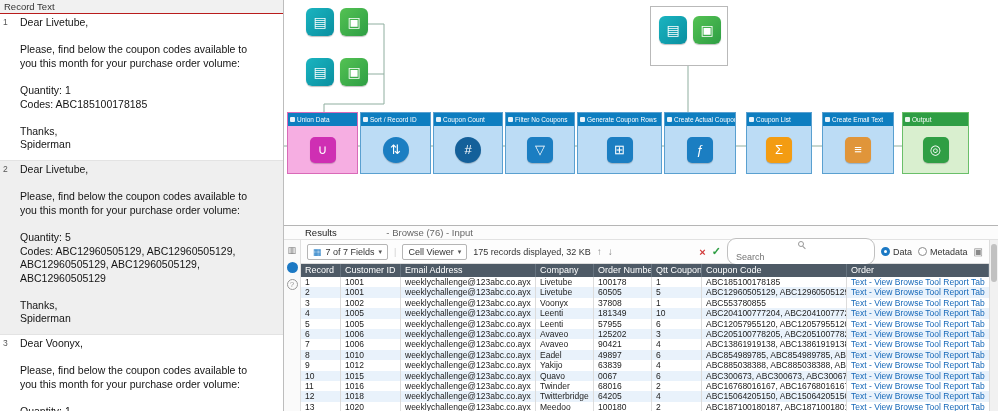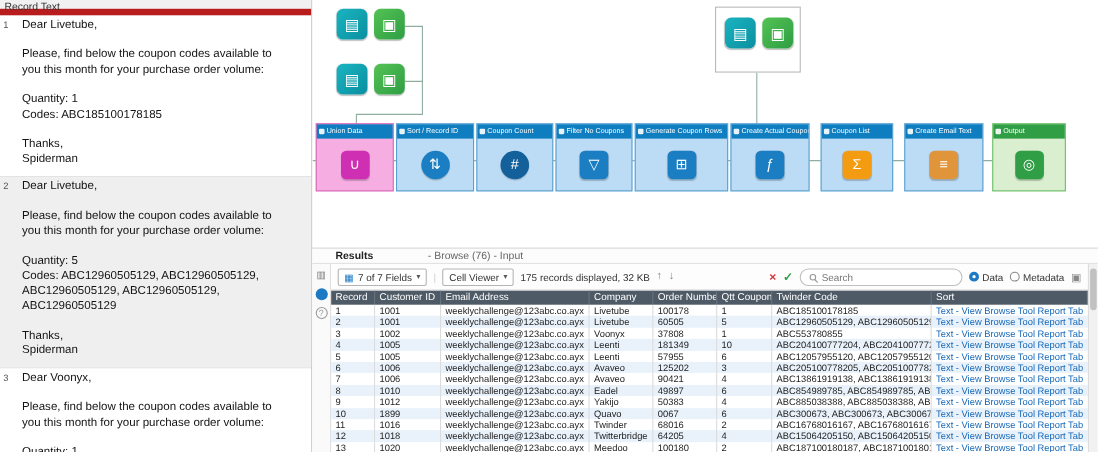--- a/index.html
+++ b/index.html
@@ -5,21 +5,21 @@
   * { box-sizing: border-box; margin: 0; padding: 0; }
   body {
     width: 998px; height: 411px; overflow: hidden;
     font-family: "Liberation Sans", sans-serif;
     background: #fff; color: #222;
   }
   .app { display: flex; width: 998px; height: 411px; }
 
   
   .left-panel { width: 284px; border-right: 1px solid #bdbdbd; display: flex; flex-direction: column; background: #fff; overflow: hidden; }
-  .lp-header { flex: none; height: 14px; line-height: 14px; font-size: 9.5px; color: #333; background: #f1f1f1; border-bottom: 6px solid #b91c1c; padding-left: 4px; }
+  .lp-header { flex: none; height: 14px; line-height: 14px; font-size: 9.5px; color: #333; background: #f1f1f1; border-bottom: 1px solid #b91c1c; padding-left: 4px; }
   .lp-records { flex: 1; overflow: hidden; }
   .record { display: flex; border-bottom: 1px solid #e3e3e3; background: #fff; }
   .record.alt { background: #efefef; }
   .rec-num { flex: none; width: 17px; font-size: 8.5px; color: #555; padding: 3px 0 0 3px; }
   .rec-text { font-size: 10.5px; line-height: 13.6px; color: #141414; white-space: pre-line; padding: 2px 4px 8px 3px; }
 
   
   .right { flex: 1; display: flex; flex-direction: column; min-width: 0; }
 
   
@@ -43,38 +43,38 @@
   .i-orange  { background: #f39c12; }
   .i-tan     { background: #e0953a; }
   .i-green   { background: #2f9e44; }
   .c-union { background: #f6aee2; border-color: #d96ab8; }
   .c-out   { background: #d9efcf; border-color: #6abf69; }
   .c-out .c-head { background: #2f9e44; }
 
   
   .results { flex: 1; border-top: 1px solid #b5b5b5; display: flex; flex-direction: column; min-height: 0; background: #fff; }
   .results-title { flex: none; height: 14px; line-height: 14px; font-size: 9.5px; padding-left: 6px; border-bottom: 1px solid #e2e2e2; background: #fcfcfc; }
-  .rt-bold { font-weight: bold; color: #222; padding-left: 15px; }
+  .rt-bold { font-weight: normal; color: #222; padding-left: 15px; }
   .rt-rest { color: #666; margin-left: 47px; }
   .results-body { flex: 1; display: flex; min-height: 0; }
   .r-strip { flex: none; width: 17px; border-right: 1px solid #e0e0e0; background: #fafafa; display: flex; flex-direction: column; align-items: center; padding-top: 5px; gap: 6px; }
   .strip-ico { width: 11px; height: 11px; font-size: 9px; line-height: 11px; text-align: center; color: #777; }
   .strip-dot { width: 11px; height: 11px; border-radius: 50%; background: #1c79c4; }
   .strip-q { width: 11px; height: 11px; border-radius: 50%; border: 1px solid #999; color: #999; font-size: 8px; line-height: 9px; text-align: center; }
   .r-main { flex: 1; display: flex; flex-direction: column; min-width: 0; }
   .r-toolbar { flex: none; height: 24px; display: flex; align-items: center; gap: 6px; padding: 0 6px; border-bottom: 1px solid #ddd; background: #fdfdfd; font-size: 9px; color: #333; white-space: nowrap; }
   .dropdown { display: flex; align-items: center; gap: 4px; border: 1px solid #b5b5b5; border-radius: 2px; background: #fff; padding: 2px 5px; }
   .grid-ico { color: #1c79c4; font-size: 9px; }
   .caret { font-size: 7px; color: #555; }
   .sep { color: #d0d0d0; }
   .arrow-btn { color: #888; font-size: 10px; }
   .x-btn { color: #d23b3b; font-weight: bold; font-size: 11px; }
   .check-btn { color: #2f9e44; font-weight: bold; font-size: 11px; }
   .spacer { flex: 1; }
-  .search-box { display: flex; align-items: center; gap: 5px; border: 1px solid #c0c0c0; border-radius: 9px; background: #fff; padding: 2px 8px; width: 148px; }
+  .search-box { display: flex; align-items: center; gap: 5px; border: 1px solid #c0c0c0; border-radius: 9px; background: #fff; padding: 2px 8px; width: 148px; flex-direction: column; }
   .mag { flex: none; width: 6px; height: 6px; border: 1px solid #999; border-radius: 50%; position: relative; }
   .mag::after { content: ""; position: absolute; width: 4px; height: 1px; background: #999; transform: rotate(45deg); right: -3px; bottom: -2px; }
   .search-box input { border: none; outline: none; font-size: 9px; width: 100%; font-family: inherit; color: #333; background: transparent; }
   .radio { display: flex; align-items: center; gap: 3px; }
   .r-dot { width: 9px; height: 9px; border: 1px solid #8a8a8a; border-radius: 50%; background: #fff; }
   .r-dot.on { border: 3px solid #1c79c4; }
   .panel-ico { color: #888; font-size: 10px; }
 
   
   .r-table { flex: 1; overflow: hidden; font-size: 8.5px; }
@@ -328,22 +328,22 @@
           </div>
 
           <div class="r-table">
             <div class="tr th">
               <div class="td c0">Record</div>
               <div class="td c1">Customer ID</div>
               <div class="td c2">Email Address</div>
               <div class="td c3">Company</div>
               <div class="td c4">Order Number</div>
               <div class="td c5">Qtt Coupons</div>
-              <div class="td c6">Twinder Code</div>
-              <div class="td c7">Sort</div>
+              <div class="td c6">Coupon Code</div>
+              <div class="td c7">Order</div>
             </div>
             <div class="tbody">
 
                 <div class="tr">
                   <div class="td c0">1</div>
                   <div class="td c1">1001</div>
                   <div class="td c2">weeklychallenge@123abc.co.ayx</div>
                   <div class="td c3">Livetube</div>
                   <div class="td c4">100178</div>
                   <div class="td c5">1</div>
@@ -426,29 +426,29 @@
                   <div class="td c5">6</div>
                   <div class="td c6">ABC854989785, ABC854989785, ABC854989785...</div>
                   <div class="td c7 link">Text - View Browse Tool Report Tab</div>
                 </div>
 
                 <div class="tr">
                   <div class="td c0">9</div>
                   <div class="td c1">1012</div>
                   <div class="td c2">weeklychallenge@123abc.co.ayx</div>
                   <div class="td c3">Yakijo</div>
-                  <div class="td c4">50383</div>
+                  <div class="td c4">63839</div>
                   <div class="td c5">4</div>
                   <div class="td c6">ABC885038388, ABC885038388, ABC885038388...</div>
                   <div class="td c7 link">Text - View Browse Tool Report Tab</div>
                 </div>
 
                 <div class="tr alt">
                   <div class="td c0">10</div>
-                  <div class="td c1">1899</div>
+                  <div class="td c1">1015</div>
                   <div class="td c2">weeklychallenge@123abc.co.ayx</div>
                   <div class="td c3">Quavo</div>
                   <div class="td c4">0067</div>
                   <div class="td c5">6</div>
                   <div class="td c6">ABC300673, ABC300673, ABC300673, ABC30067...</div>
                   <div class="td c7 link">Text - View Browse Tool Report Tab</div>
                 </div>
 
                 <div class="tr">
                   <div class="td c0">11</div>

